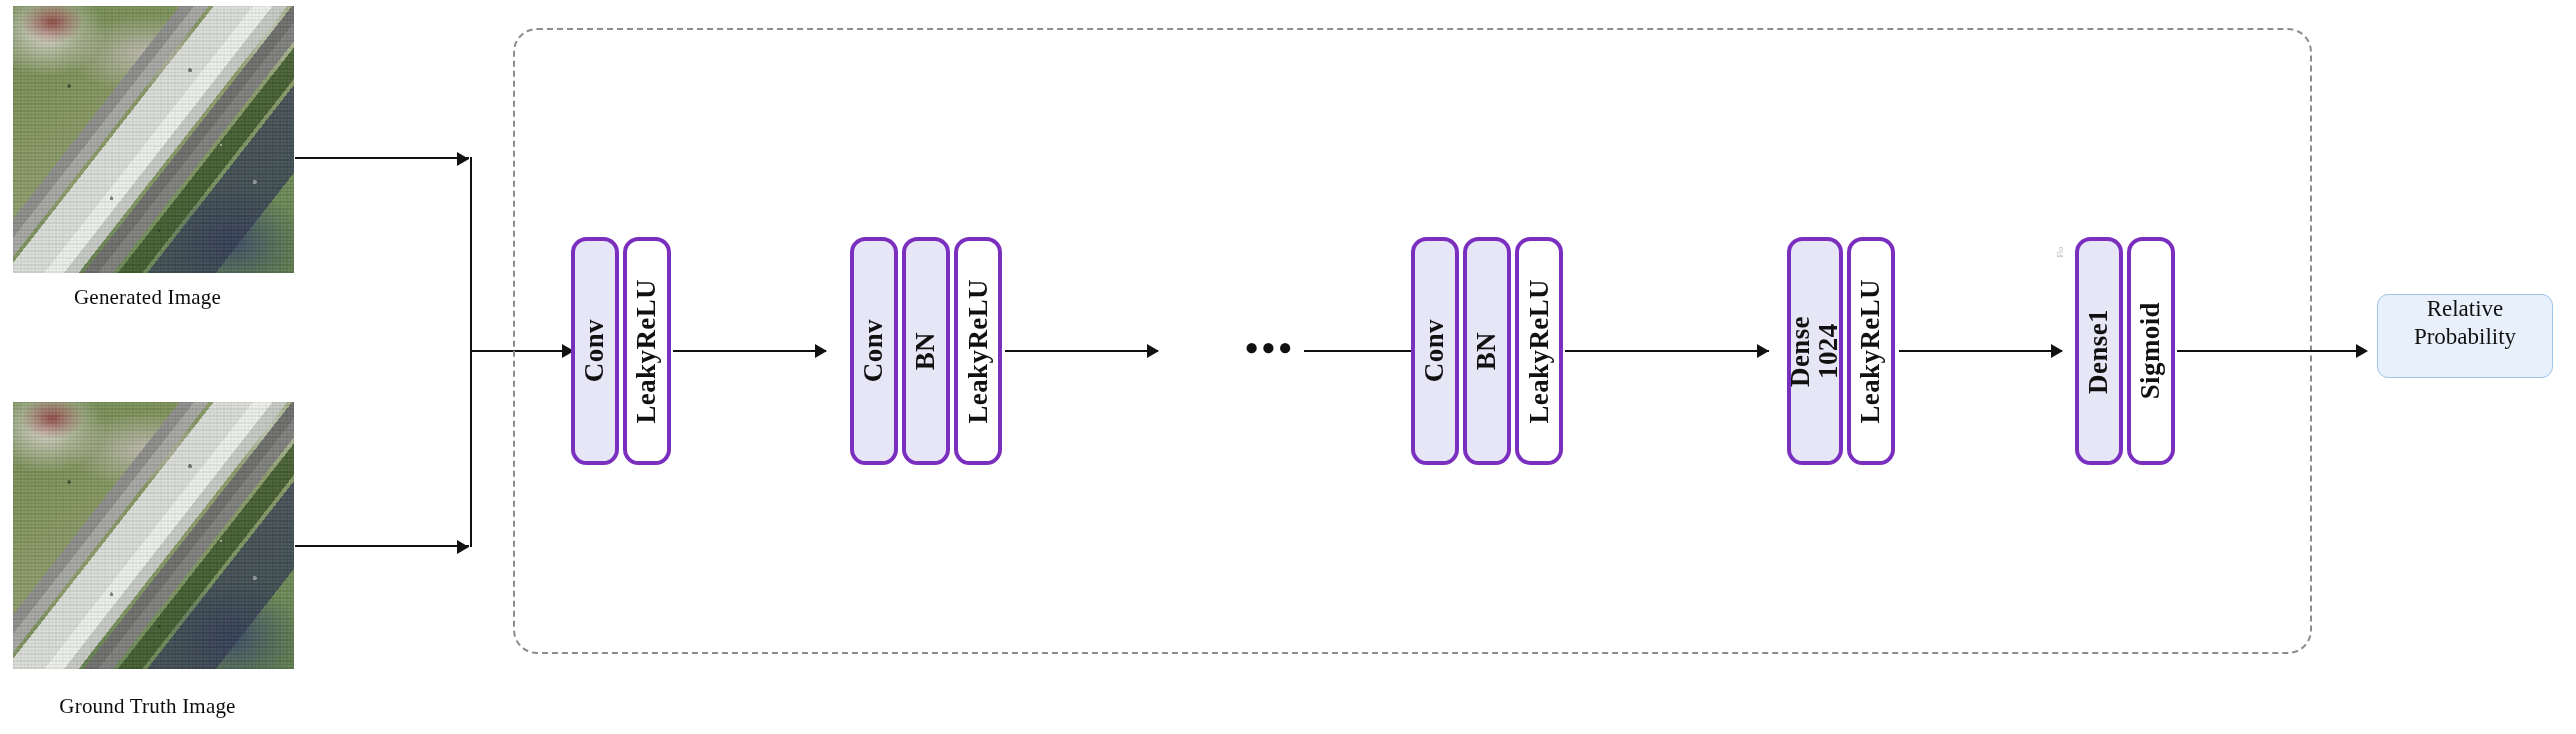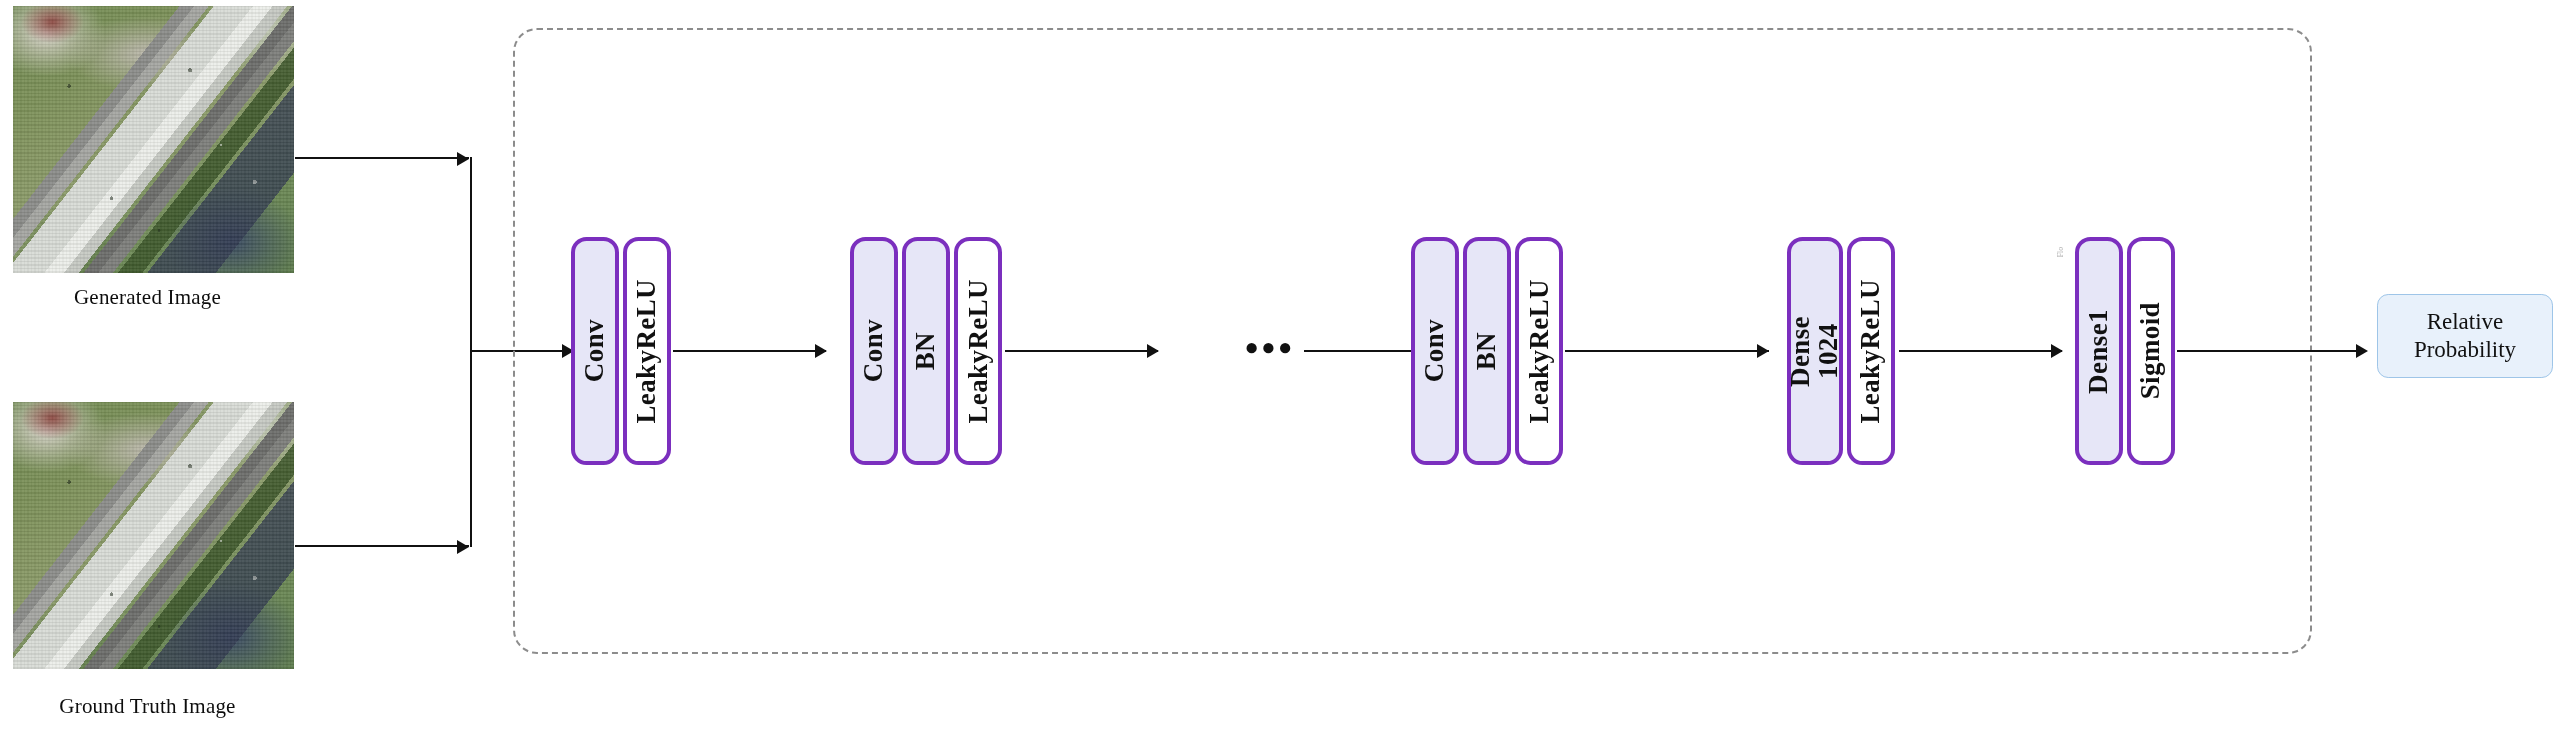--- a/index.html
+++ b/index.html
@@ -124,21 +124,21 @@
   .artifact{
     position:absolute;font-size:7.7px;color:#9b9b9b;
     writing-mode:vertical-rl;transform:rotate(180deg);
     font-family:"Liberation Serif",serif;opacity:.85;white-space:pre;
   }
 
   
   #outbox{
     position:absolute;left:2377px;top:294px;width:176px;height:84px;
     border:1.4px solid #9ec5e8;border-radius:11.2px;background:#e8f1fb;
-    display:flex;align-items:center;justify-content:center;text-align:center;
+    display:flex;align-items:flex-start;justify-content:center;text-align:center;
     font-size:23px;color:#111;line-height:1.22;box-sizing:border-box;
   }
 </style>
 </head>
 <body>
 
 <div id="img-col">
 
   <div class="sat" style="left:12.7px;top:5.6px;">
     <div class="layer base"></div>

